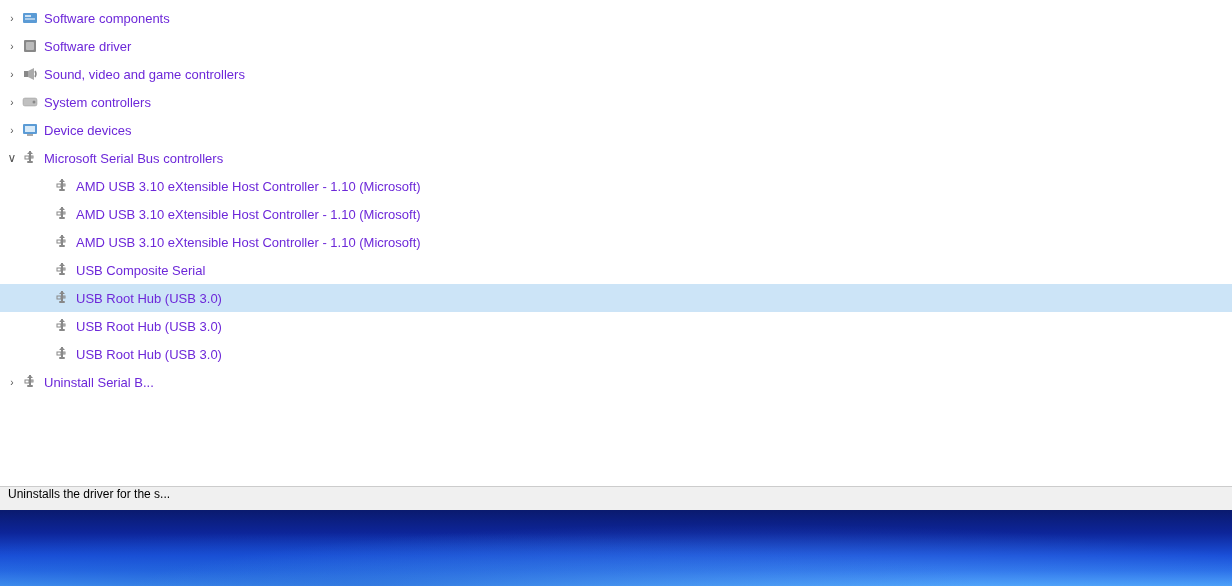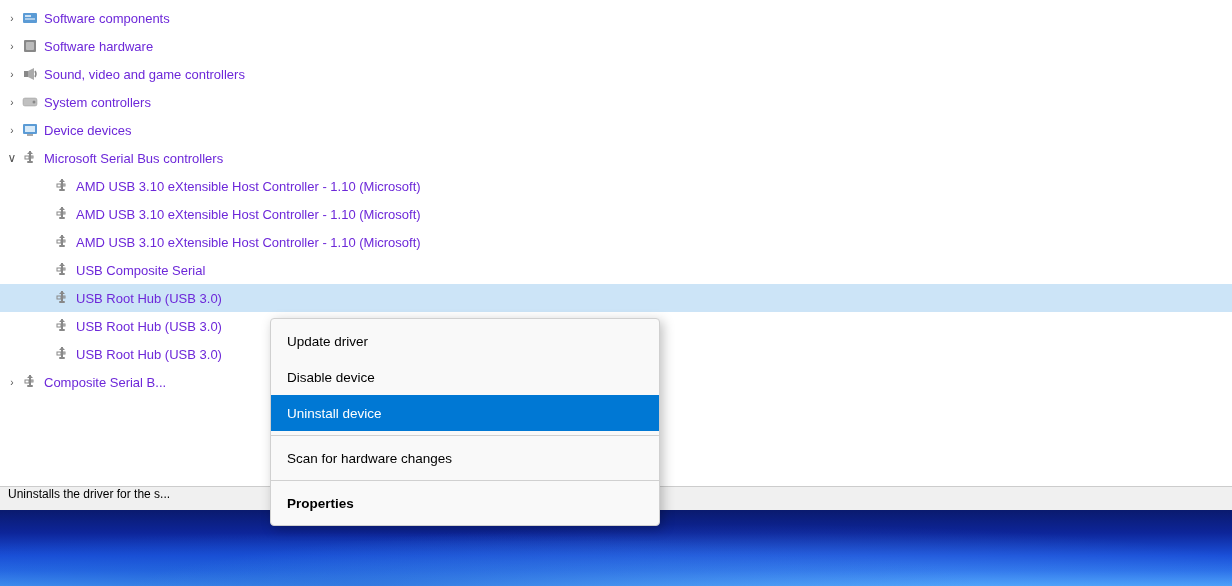--- a/index.html
+++ b/index.html
@@ -172,21 +172,21 @@
         <span class="label">Software components</span>
       </div>
       <div class="tree-item indent-1">
         <span class="chevron">›</span>
         <span class="icon">
           <svg width="16" height="16" viewBox="0 0 16 16">
             <rect x="2" y="2" width="12" height="12" rx="1" fill="#888"></rect>
             <rect x="4" y="4" width="8" height="8" rx="1" fill="#bbb"></rect>
           </svg>
         </span>
-        <span class="label">Software hardware</span>
+        <span class="label">Software driver</span>
       </div>
       <div class="tree-item indent-1">
         <span class="chevron">›</span>
         <span class="icon">
           <svg width="16" height="16" viewBox="0 0 16 16">
             <rect x="2" y="5" width="4" height="6" fill="#888"></rect>
             <polygon points="6,5 12,2 12,14 6,11" fill="#aaa"></polygon>
             <path d="M13,5 Q15,8 13,11" stroke="#888" stroke-width="1.5" fill="none"></path>
           </svg>
         </span>
@@ -321,43 +321,24 @@
         <span class="chevron">›</span>
         <span class="icon">
           <svg class="usb-svg" viewBox="0 0 16 16" xmlns="http://www.w3.org/2000/svg">
       <rect x="7" y="1" width="2" height="10" fill="#888"></rect>
       <polygon points="8,1 5,4 11,4" fill="#888"></polygon>
       <rect x="3" y="6" width="4" height="3" fill="none" stroke="#888" stroke-width="1"></rect>
       <rect x="9" y="6" width="2" height="2" fill="none" stroke="#888" stroke-width="1"></rect>
       <rect x="5" y="11" width="6" height="2" fill="#888" rx="1"></rect>
     </svg>
         </span>
-        <span class="label">Composite Serial B...</span>
+        <span class="label">Uninstall Serial B...</span>
       </div>
     </div>
 
   <div class="status-bar">
     <span>Uninstalls the driver for the s...</span>
   </div>
 
   <div class="taskbar"></div>
 
-  <div class="context-menu" id="context-menu-container">
-  <div class="context-menu-item">
-        <span class="label">Update driver</span>
-      </div>
-      <div class="context-menu-item">
-        <span class="label">Disable device</span>
-      </div>
-      <div class="context-menu-item highlighted">
-        <span class="label">Uninstall device</span>
-      </div>
-      <div class="context-menu-separator"></div>
-      <div class="context-menu-item">
-        <span class="label">Scan for hardware changes</span>
-      </div>
-      <div class="context-menu-separator"></div>
-      <div class="context-menu-item bold">
-        <span class="label">Properties</span>
-      </div>
-    </div>
 
 </div>
 
 </body></html>

